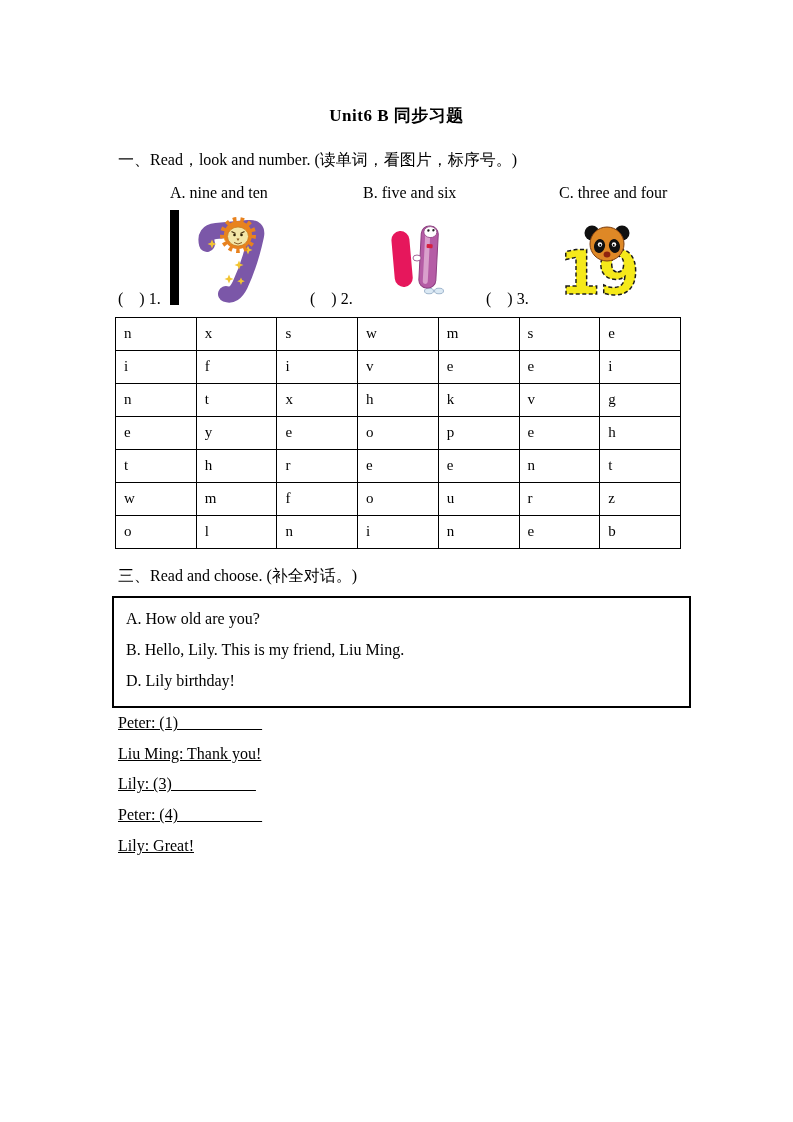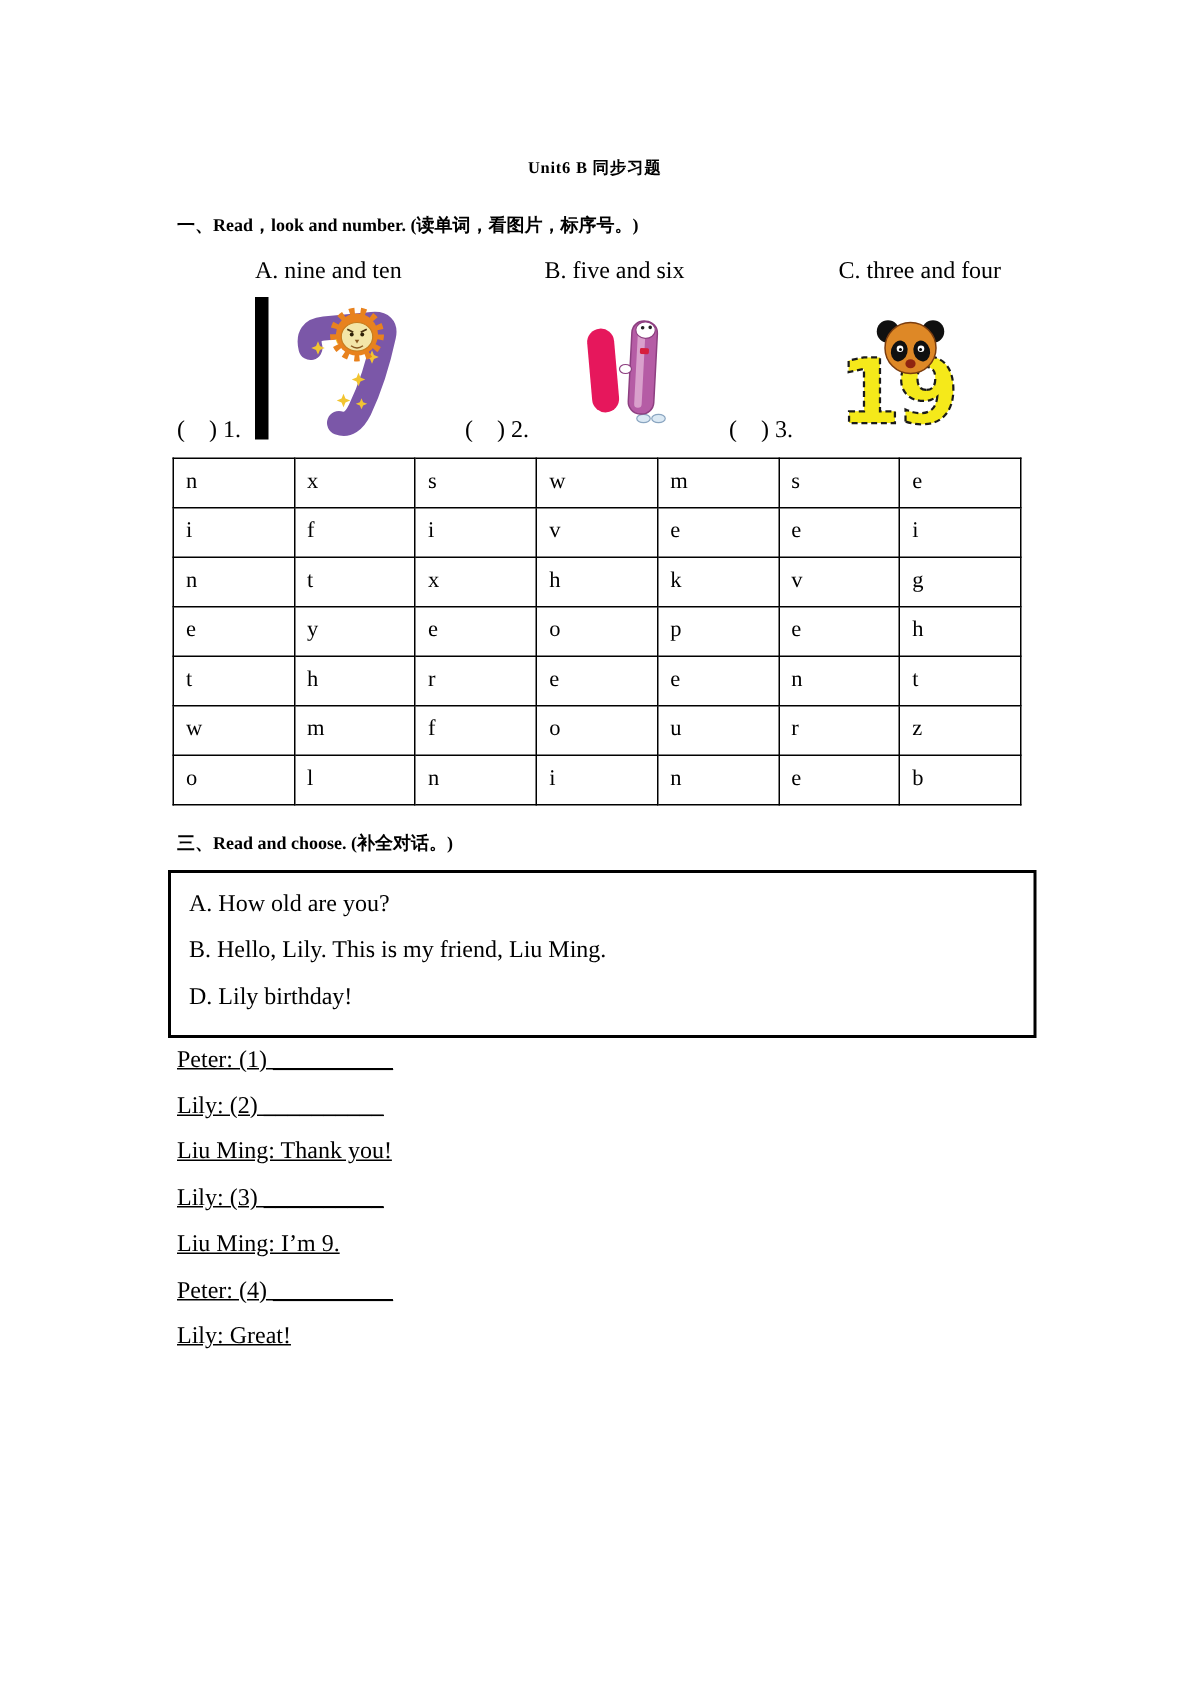--- a/index.html
+++ b/index.html
@@ -3,24 +3,24 @@
 <meta charset="utf-8">
 <style>
   html,body{margin:0;padding:0;}
   body{
     width:793px;height:1122px;background:#ffffff;color:#000;
     font-family:"Liberation Serif","DejaVu Serif",serif;
     font-size:16px;position:relative;overflow:hidden;
   }
   .page-title{
     margin:104px 0 0 0;text-align:center;
-    font-size:11px;font-weight:bold;letter-spacing:.5px;
+    font-size:17px;font-weight:bold;letter-spacing:.5px;
   }
   .content{margin-left:118px;width:566px;}
-  .sec-heading{margin-top:23px;font-size:12px;font-weight:bold;}
+  .sec-heading{margin-top:23px;font-size:16px;}
   .sec-heading.s2{margin-top:16px;}
   .sec-heading.s3{margin-top:17px;}
   
   .options-row{position:relative;height:24px;margin-top:13px;}
   .options-row .opt{position:absolute;top:0;white-space:pre;}
   .opt.a{left:52px;} .opt.b{left:245px;} .opt.c{left:441px;}
   .images-row{position:relative;height:100px;}
   .vbar{position:absolute;left:52px;top:2px;width:9px;height:95px;background:#000;}
   .img7{position:absolute;left:80px;top:6px;}
   .img11{position:absolute;left:268px;top:10px;}
@@ -195,21 +195,19 @@
   <div class="sec-heading s3">三、Read and choose. (补全对话。)</div>
 
   <div class="choices-box">
     <div class="choice">A. How old are you?</div>
     <div class="choice">B. Hello, Lily. This is my friend, Liu Ming.</div>
     <div class="choice">D. Lily birthday!</div>
   </div>
 
   <div class="dialogue">
     <div class="dlg-line">Peter: (1) __________</div>
-    <div class="dlg-line">Lily: (2) __________</div>
     <div class="dlg-line">Liu Ming: Thank you!</div>
     <div class="dlg-line">Lily: (3) __________</div>
-    <div class="dlg-line">Liu Ming: I’m 9.</div>
     <div class="dlg-line">Peter: (4) __________</div>
     <div class="dlg-line">Lily: Great!</div>
   </div>
 
 </div>
 
 </body></html>

